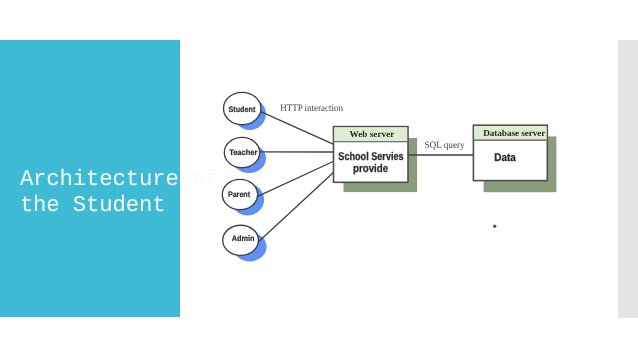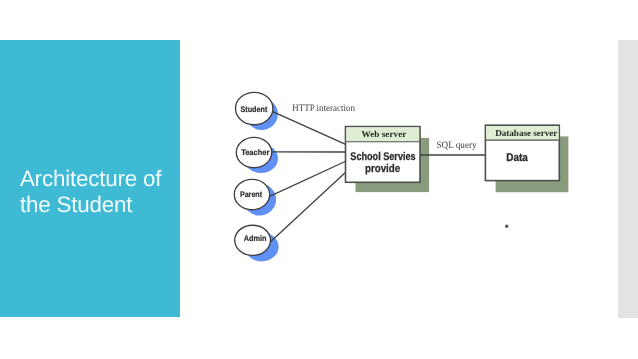--- a/index.html
+++ b/index.html
@@ -3,25 +3,25 @@
 <meta charset="utf-8">
 <title>Architecture of the System</title>
 <style>
   html,body{margin:0;padding:0;-webkit-font-smoothing:antialiased;text-rendering:geometricPrecision;}
   body{width:638px;height:359px;background:#ffffff;overflow:hidden;
        font-family:"Liberation Sans",sans-serif;}
   .slide{position:absolute;left:0;top:0;width:638px;height:359px;background:#fff;}
   .title-block{position:absolute;left:0;top:39.8px;width:180.2px;height:277.4px;background:#3fbad5;}
   .title-text{position:absolute;left:0;top:0;width:180px;color:#ffffff;}
   .title-line{position:absolute;left:19.9px;color:#f2fbfd;font-size:22.3px;
-              font-weight:400;white-space:nowrap;letter-spacing:-0.15px;}
+              font-weight:400;white-space:nowrap;letter-spacing:-0.15px;font-family:Liberation Mono, monospace;}
   .title-line-1{top:126.6px;}
   .title-line-2{top:152.1px;}
   .right-bar{position:absolute;left:617.8px;top:39.8px;width:20.2px;height:278.5px;background:#e3e3e3;}
-  .diagram{position:absolute;left:16px;top:0;width:510px;height:359px;}
+  .diagram{position:absolute;left:4px;top:0;width:510px;height:359px;}
   .diagram-svg{position:absolute;left:0;top:0;display:block;}
   .actor-label{font-family:"Liberation Sans",sans-serif;font-size:8.1px;font-weight:700;fill:#2f2f31;stroke:#2f2f31;stroke-width:0.2px;paint-order:stroke fill;}
   .node-header{font-family:"Liberation Serif",serif;font-size:9.2px;font-weight:700;fill:#262a24;}
   .node-body{font-family:"Liberation Sans",sans-serif;font-size:11.2px;font-weight:700;fill:#2b2b2d;stroke:#2b2b2d;stroke-width:0.28px;paint-order:stroke fill;}
   .edge-label{font-family:"Liberation Serif",serif;font-size:9.8px;fill:#42424a;}
 </style>
 </head>
 <body>
 
 <div class="slide">

